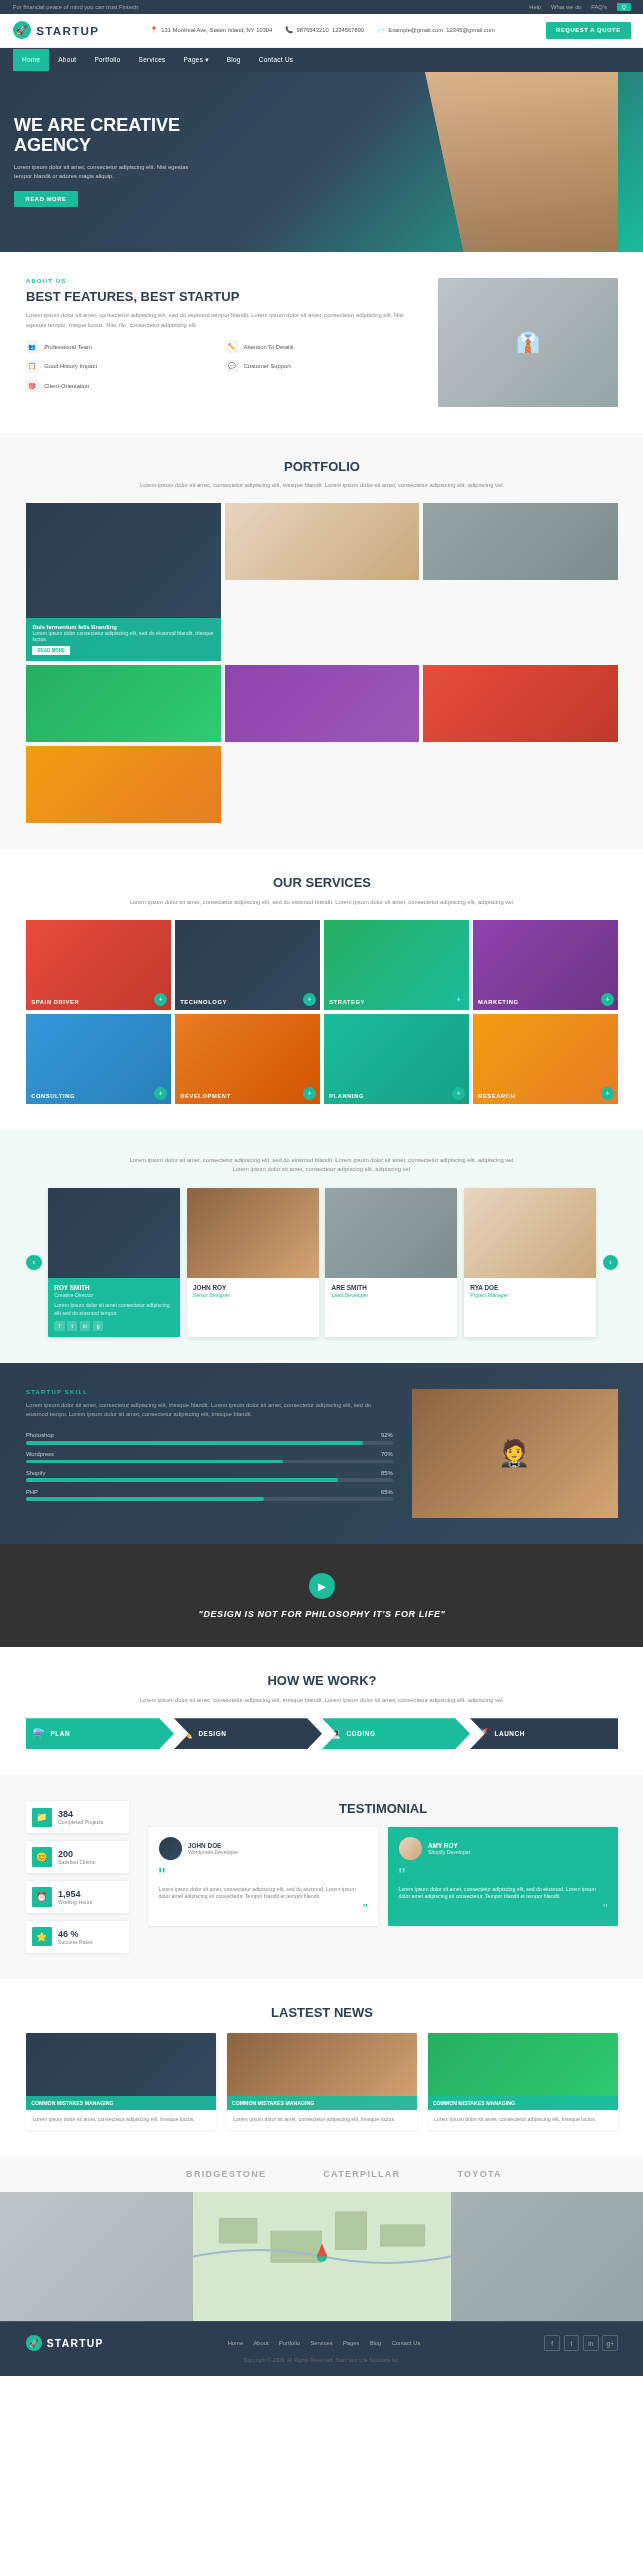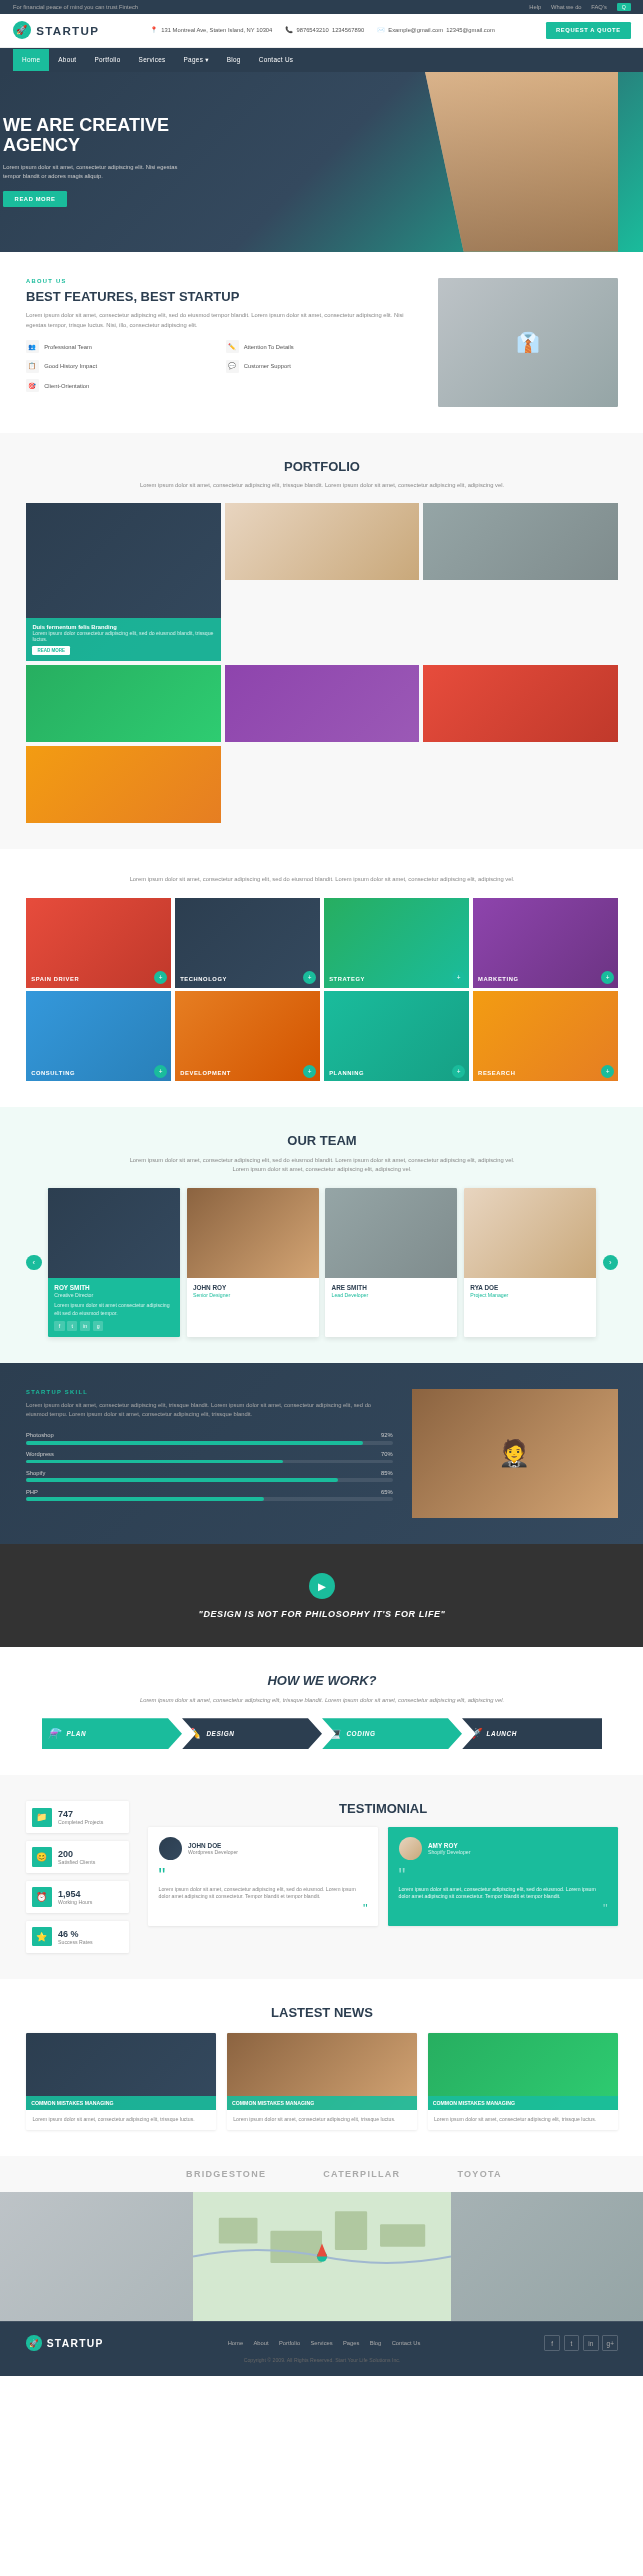--- a/index.html
+++ b/index.html
@@ -20,21 +20,21 @@
     .header-contact div { display: flex; align-items: center; gap: 3.2px; }
     .header-contact .icon { color: #1abc9c; font-size: 6.4px; }
     .btn-quote { background: #1abc9c; color: #fff; padding: 5.2px 10.3px; border-radius: 1.3px; font-size: 5.8px; font-weight: bold; border: none; cursor: pointer; letter-spacing: 0.6px; }
 
     
     .nav { background: #2c3e50; padding: 0 13px; display: flex; align-items: center; gap: 0; }
     .nav a { color: #fff; text-decoration: none; font-size: 6.4px; padding: 7.7px 9px; display: block; letter-spacing: 0.3px; }
     .nav a:hover, .nav a.active { background: #1abc9c; }
 
     
-    .hero { background: linear-gradient(135deg, #2c3e50 0%, #34495e 50%, #1abc9c 100%); min-height: 180px; position: relative; display: flex; align-items: center; padding: 26px 3px; overflow: hidden; }
+    .hero { background: linear-gradient(135deg, #2c3e50 0%, #34495e 50%, #1abc9c 100%); min-height: 180px; position: relative; display: flex; align-items: center; padding: 26px 14px; overflow: hidden; }
     .hero-content { z-index: 2; max-width: 193px; }
     .hero h1 { color: #fff; font-size: 18px; font-weight: 900; line-height: 1.1; text-transform: uppercase; margin-bottom: 7.7px; }
     .hero p { color: #ccc; font-size: 5.8px; line-height: 1.5; margin-bottom: 10.3px; }
     .btn-hero { background: #1abc9c; color: #fff; padding: 5.2px 11.6px; border-radius: 1.3px; font-size: 5.8px; font-weight: bold; border: none; cursor: pointer; text-transform: uppercase; letter-spacing: 0.6px; }
     .hero-person { position: absolute; right: 26px; top: 0; bottom: 0; width: 193px; background: linear-gradient(135deg, #e8d5c0, #c9a87a); clip-path: polygon(0 0, 100% 0, 100% 100%, 20% 100%); display: flex; align-items: center; justify-content: center; }
     .hero-person-figure { width: 100%; height: 100%; background: linear-gradient(to bottom, #d4a574, #8b6340); opacity: 0.7; }
 
     
     .section-about { padding: 26px 26px; background: #fff; display: flex; gap: 19.3px; align-items: flex-start; }
     .about-content { flex: 1; }
@@ -120,21 +120,21 @@
     .skill-bar-fill { height: 3.9px; background: #1abc9c; border-radius: 1.9px; }
     .skill-image { width: 206px; overflow: hidden; }
     .skill-person { width: 100%; height: 100%; background: linear-gradient(135deg, #8b6340, #d4a574); min-height: 129px; display: flex; align-items: center; justify-content: center; color: #fff; font-size: 26px; }
 
     
     .section-quote { background: rgba(0,0,0,0.7); background-blend-mode: overlay; background-color: #333; min-height: 103px; display: flex; flex-direction: column; align-items: center; justify-content: center; padding: 26px; text-align: center; position: relative; }
     .play-btn { width: 26px; height: 26px; background: #1abc9c; border-radius: 50%; display: flex; align-items: center; justify-content: center; color: #fff; font-size: 10.3px; margin-bottom: 10.3px; cursor: pointer; }
     .quote-text { font-size: 9px; font-style: italic; color: #fff; font-weight: bold; letter-spacing: 0.6px; text-transform: uppercase; }
 
     
-    .section-work { padding: 26px 42px; background: #fff; font-style: italic; }
+    .section-work { padding: 26px 26px; background: #fff; }
     .work-steps { display: flex; align-items: center; margin-top: 13px; gap: 0; }
     .work-step { flex: 1; background: #1abc9c; padding: 9px 6.4px; display: flex; align-items: center; gap: 5.2px; position: relative; clip-path: polygon(0 0, 90% 0, 100% 50%, 90% 100%, 0 100%, 10% 50%); }
     .work-step:first-child { clip-path: polygon(0 0, 90% 0, 100% 50%, 90% 100%, 0 100%); }
     .work-step:last-child { clip-path: polygon(0 0, 100% 0, 100% 100%, 0 100%, 10% 50%); }
     .work-step-icon { font-size: 10.3px; color: #fff; }
     .work-step h4 { font-size: 6.4px; font-weight: bold; color: #fff; text-transform: uppercase; letter-spacing: 0.6px; }
     .work-step.alt { background: #2c3e50; }
 
     
     .section-testimonial { padding: 26px 26px; background: #f8f8f8; display: flex; gap: 19.3px; }
@@ -330,20 +330,21 @@
         <div class="portfolio-img img6"></div>
       </div>
     <div class="portfolio-item">
         <div class="portfolio-img img7"></div>
       </div>
   </div>
 </div>
 
 <div class="section-services">
   <div class="section-header">
+    <div class="section-title">OUR SERVICES</div>
     <p>Lorem ipsum dolor sit amet, consectetur adipiscing elit, sed do eiusmod blandit. Lorem ipsum dolor sit amet, consectetur adipiscing elit, adipiscing vel.</p>
   </div>
   <div class="services-grid">
     <div class="service-item">
       <div class="service-bg s1"></div>
       <div class="service-overlay">
         <h4>SPAIN DRIVER</h4>
       </div>
       <div class="service-btn">+</div>
     </div>
@@ -394,21 +395,20 @@
       <div class="service-overlay">
         <h4>RESEARCH</h4>
       </div>
       <div class="service-btn">+</div>
     </div>
   </div>
 </div>
 
 <div class="section-team">
   <div class="section-header">
-    <div class="section-title">OUR TEAM</div>
     <p>Lorem ipsum dolor sit amet, consectetur adipiscing elit, sed do eiusmod blandit. Lorem ipsum dolor sit amet, consectetur adipiscing elit, adipiscing vel. Lorem ipsum dolor sit amet, consectetur adipiscing elit, adipiscing vel.</p>
   </div>
   <div class="team-slider">
     <div class="slider-btn">‹</div>
     <div class="team-cards">
       <div class="team-card featured">
         <div class="team-img t1"></div>
         <div class="team-info">
           <h4>ROY SMITH</h4>
           <div class="role">Creative Director</div>
@@ -523,21 +523,21 @@
       <h4>LAUNCH</h4>
     </div>
   </div>
 </div>
 
 <div class="section-testimonial">
   <div class="stats-col">
     <div class="stat-item">
       <div class="stat-icon">📁</div>
       <div class="stat-info">
-        <h3>747</h3>
+        <h3>384</h3>
         <p>Completed Projects</p>
       </div>
     </div>
     <div class="stat-item">
       <div class="stat-icon">😊</div>
       <div class="stat-info">
         <h3>200</h3>
         <p>Satisfied Clients</p>
       </div>
     </div>

